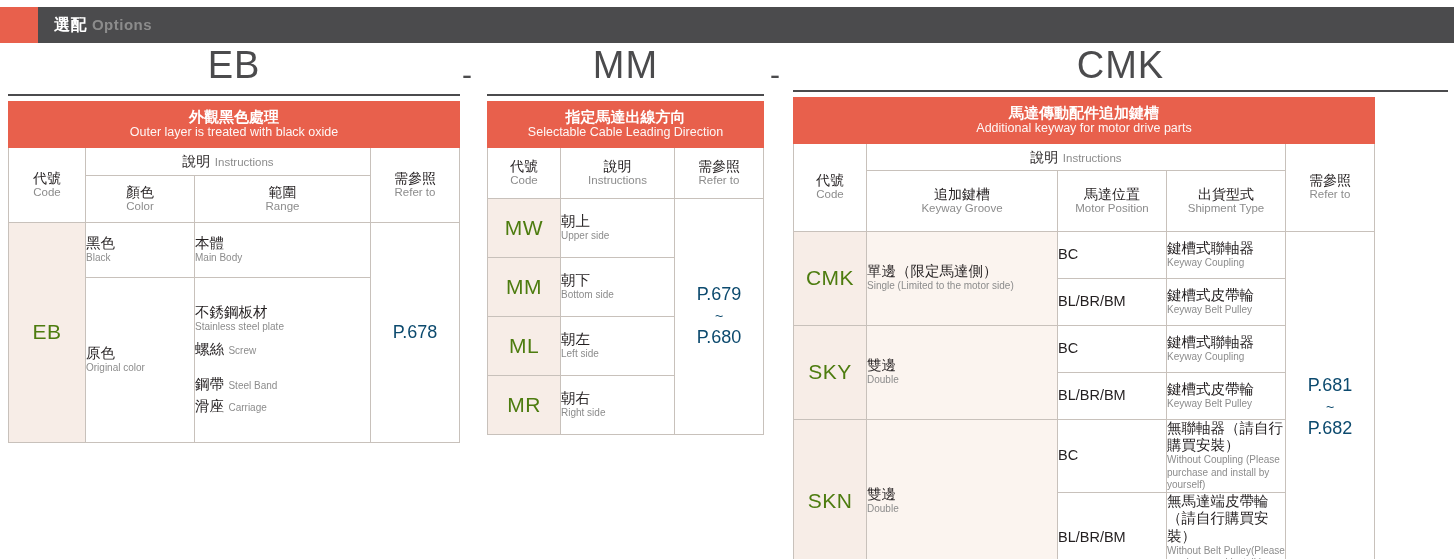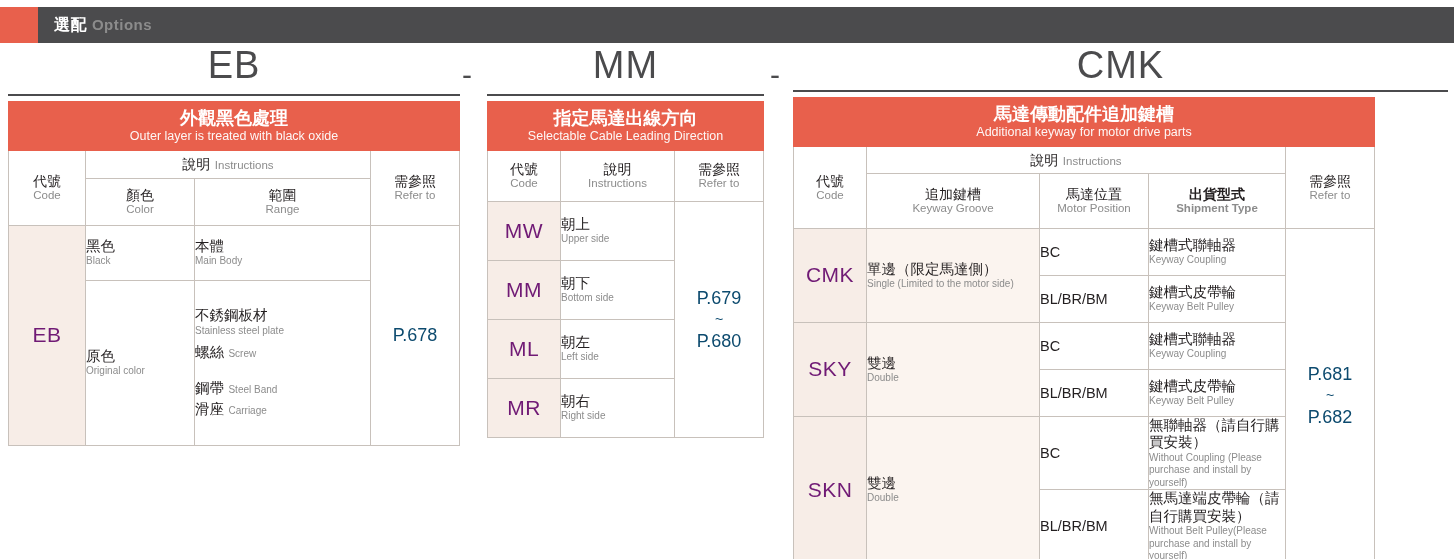--- a/index.html
+++ b/index.html
@@ -31,35 +31,35 @@
   .rule{position:absolute;height:2px;background:#4b4b4d;}
 
   
   table{border-collapse:collapse;}
   .tbl{position:absolute;border:1px solid #b9b1ab;background:#ffffff;}
   .tbl td,.tbl th{border:1px solid #c8c1bb;padding:0;vertical-align:middle;}
   .title-row td{
     background:#e8604c;color:#ffffff;text-align:center;border:1px solid #e8604c;
     padding:6px 4px 7px 4px;line-height:1.15;
   }
-  .title-zh{font-size:18px;font-weight:bold;display:block;}
+  .title-zh{font-size:15px;font-weight:bold;display:block;}
   .title-en{font-size:12.5px;display:block;opacity:.95;}
 
   .hd{background:#ffffff;text-align:center;}
   .hd .zh{font-size:14px;color:#231f20;display:block;line-height:1.15;}
   .hd .en{font-size:11.5px;color:#8c8c8c;display:block;line-height:1.2;}
   .hd-ins{background:#ffffff;text-align:center;}
   .hd-ins .zh{font-size:14px;color:#231f20;}
   .hd-ins .en{font-size:11.5px;color:#8c8c8c;}
 
   .cell{padding:7px 8px;}
   .zh{font-size:14.5px;color:#231f20;line-height:1.2;}
   .en{font-size:10px;color:#8c8c8c;line-height:1.25;}
   .code-cell{text-align:center;background:#f7ede7;}
-  .code-cell .c{font-size:21px;color:#701a75;letter-spacing:.5px;margin-top:32px;}
+  .code-cell .c{font-size:21px;color:#4d7c0f;letter-spacing:.5px;margin-top:32px;}
   .refer{text-align:center;font-size:18px;color:#0c4a6e;line-height:1.35;}
   .tilde{display:block;font-size:14px;}
   .shade{background:#fbf4ef;}
 </style>
 </head>
 <body>
 
 <div class="header">
   <div class="header-accent"></div>
   <div class="header-body">
@@ -241,29 +241,29 @@
     <td class="hd-ins" colspan="3" style="padding:4px;">
       <span class="zh">說明</span>
       <span class="en">Instructions</span>
     </td>
     <td class="hd" rowspan="2" style="width:80px;padding:4px;">
       <span class="zh">需參照</span>
       <span class="en">Refer to</span>
     </td>
   </tr>
   <tr>
-    <td class="hd" style="width:160px;padding:6px;margin-left:24px;">
+    <td class="hd" style="width:160px;padding:15px;margin-left:24px;">
       <span class="zh">追加鍵槽</span>
       <span class="en">Keyway Groove</span>
     </td>
     <td class="hd" style="width:100px;padding:4px;">
       <span class="zh">馬達位置</span>
       <span class="en">Motor Position</span>
     </td>
-    <td class="hd" style="padding:12px;font-weight:bold;">
+    <td class="hd" style="padding:12px;">
       <span class="zh">出貨型式</span>
       <span class="en">Shipment Type</span>
     </td>
   </tr>
 
   <tr>
     <td class="code-cell" rowspan="2">
       <span class="c">CMK</span>
     </td>
     <td class="cell shade" rowspan="2">

